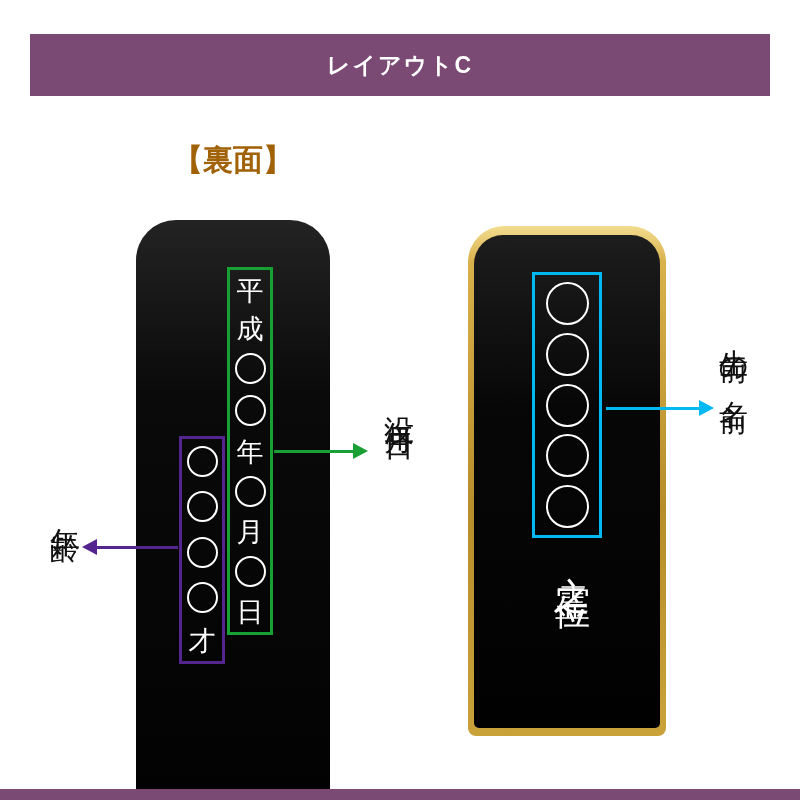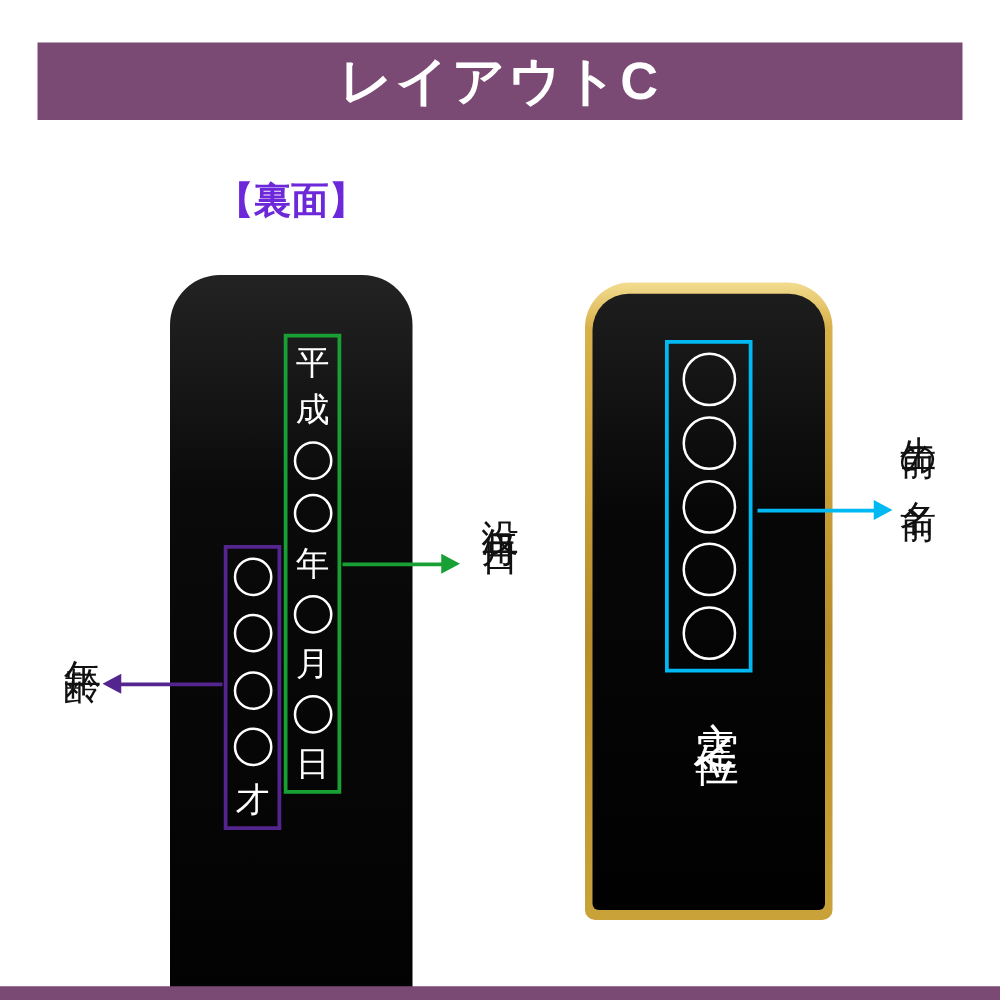--- a/index.html
+++ b/index.html
@@ -7,31 +7,31 @@
     position:relative; width:800px; height:800px; background:#ffffff;
     overflow:hidden; font-family:"Liberation Sans", sans-serif;
   }
 
   
   .header-bar {
     position:absolute; left:30px; top:34px; width:740px; height:62px;
     background:#7a4a74; display:flex; align-items:center; justify-content:center;
   }
   .header-title {
-    color:#ffffff; font-size:42px; font-weight:bold; letter-spacing:2px;
+    color:#ffffff; font-size:23px; font-weight:bold; letter-spacing:2px;
   }
   .bottom-bar {
     position:absolute; left:0; top:789px; width:800px; height:11px;
     background:#7a4a74; z-index:6;
   }
 
   
   .panel-heading {
     position:absolute; top:140px; width:200px; text-align:center;
-    font-size:30px; font-weight:bold; color:#6d28d9;
+    font-size:30px; font-weight:bold; color:#a16207;
   }
   .heading-back  { left:133px; }
   .heading-front { left:467px; }
 
   
   .tablet-back {
     position:absolute; left:136px; top:220px; width:194px; height:580px;
     background:linear-gradient(180deg,#232323 0%,#0a0a0a 30%,#020202 100%);
     border-radius:40px 40px 0 0;
   }

